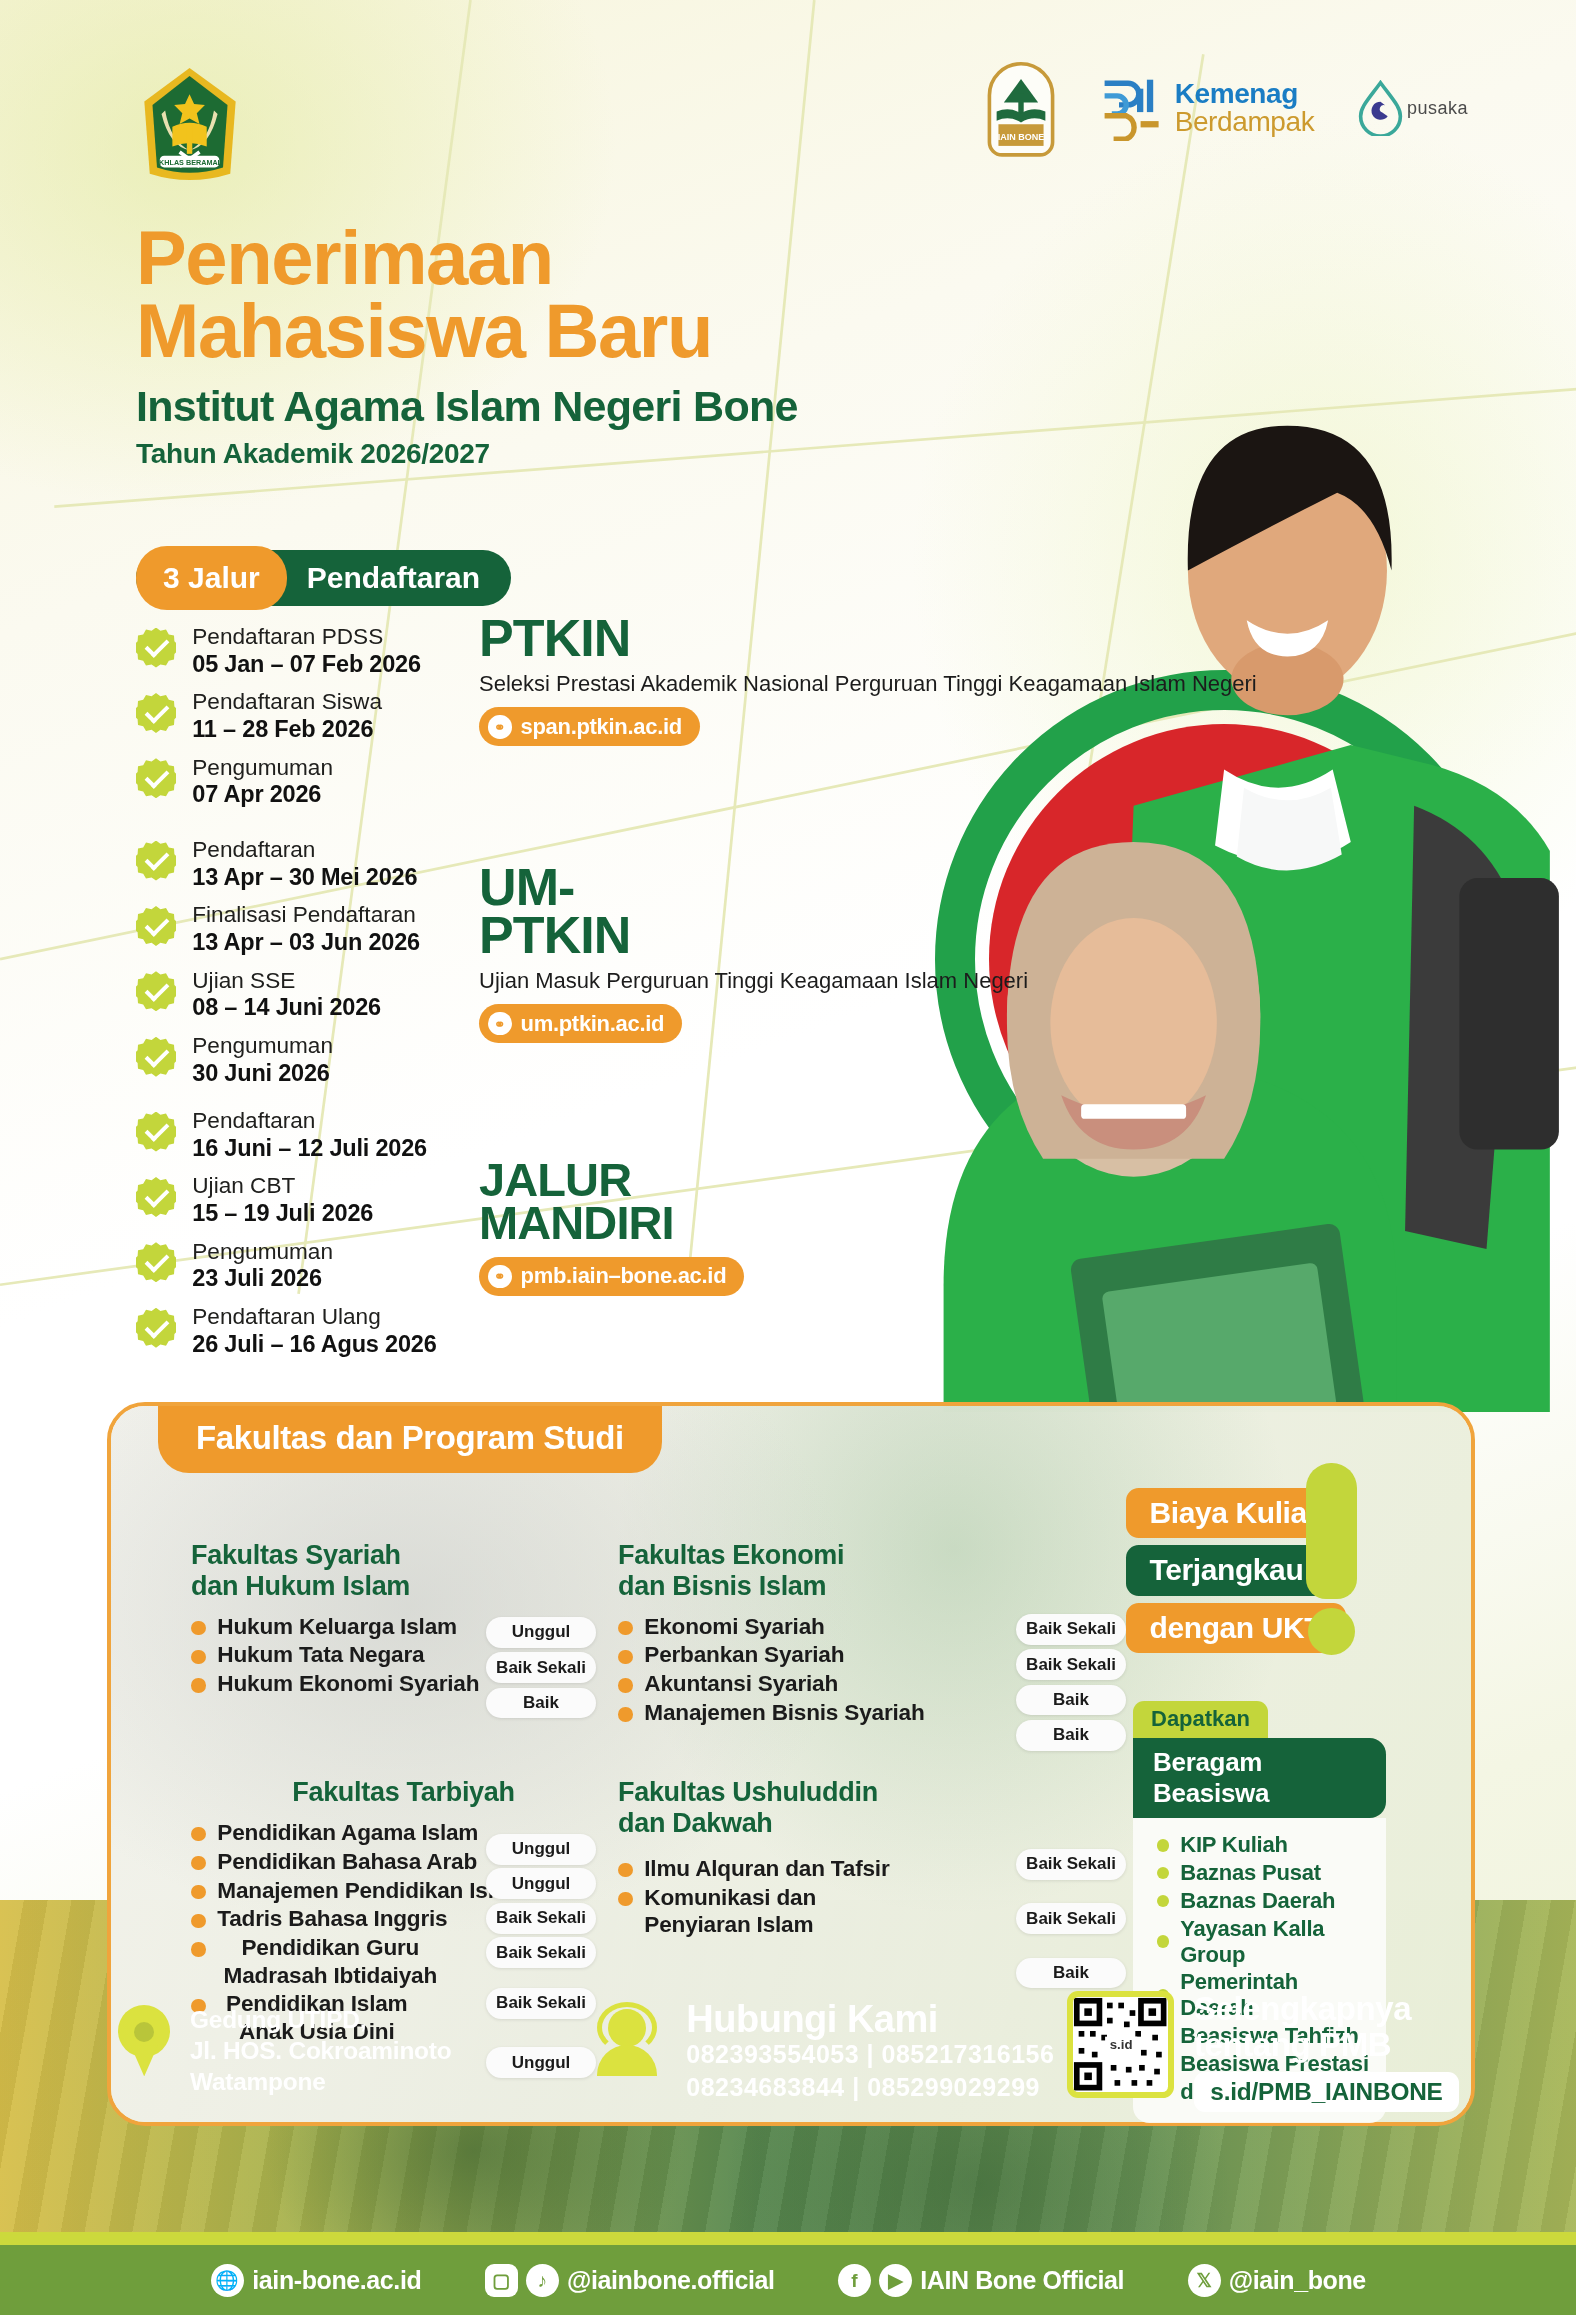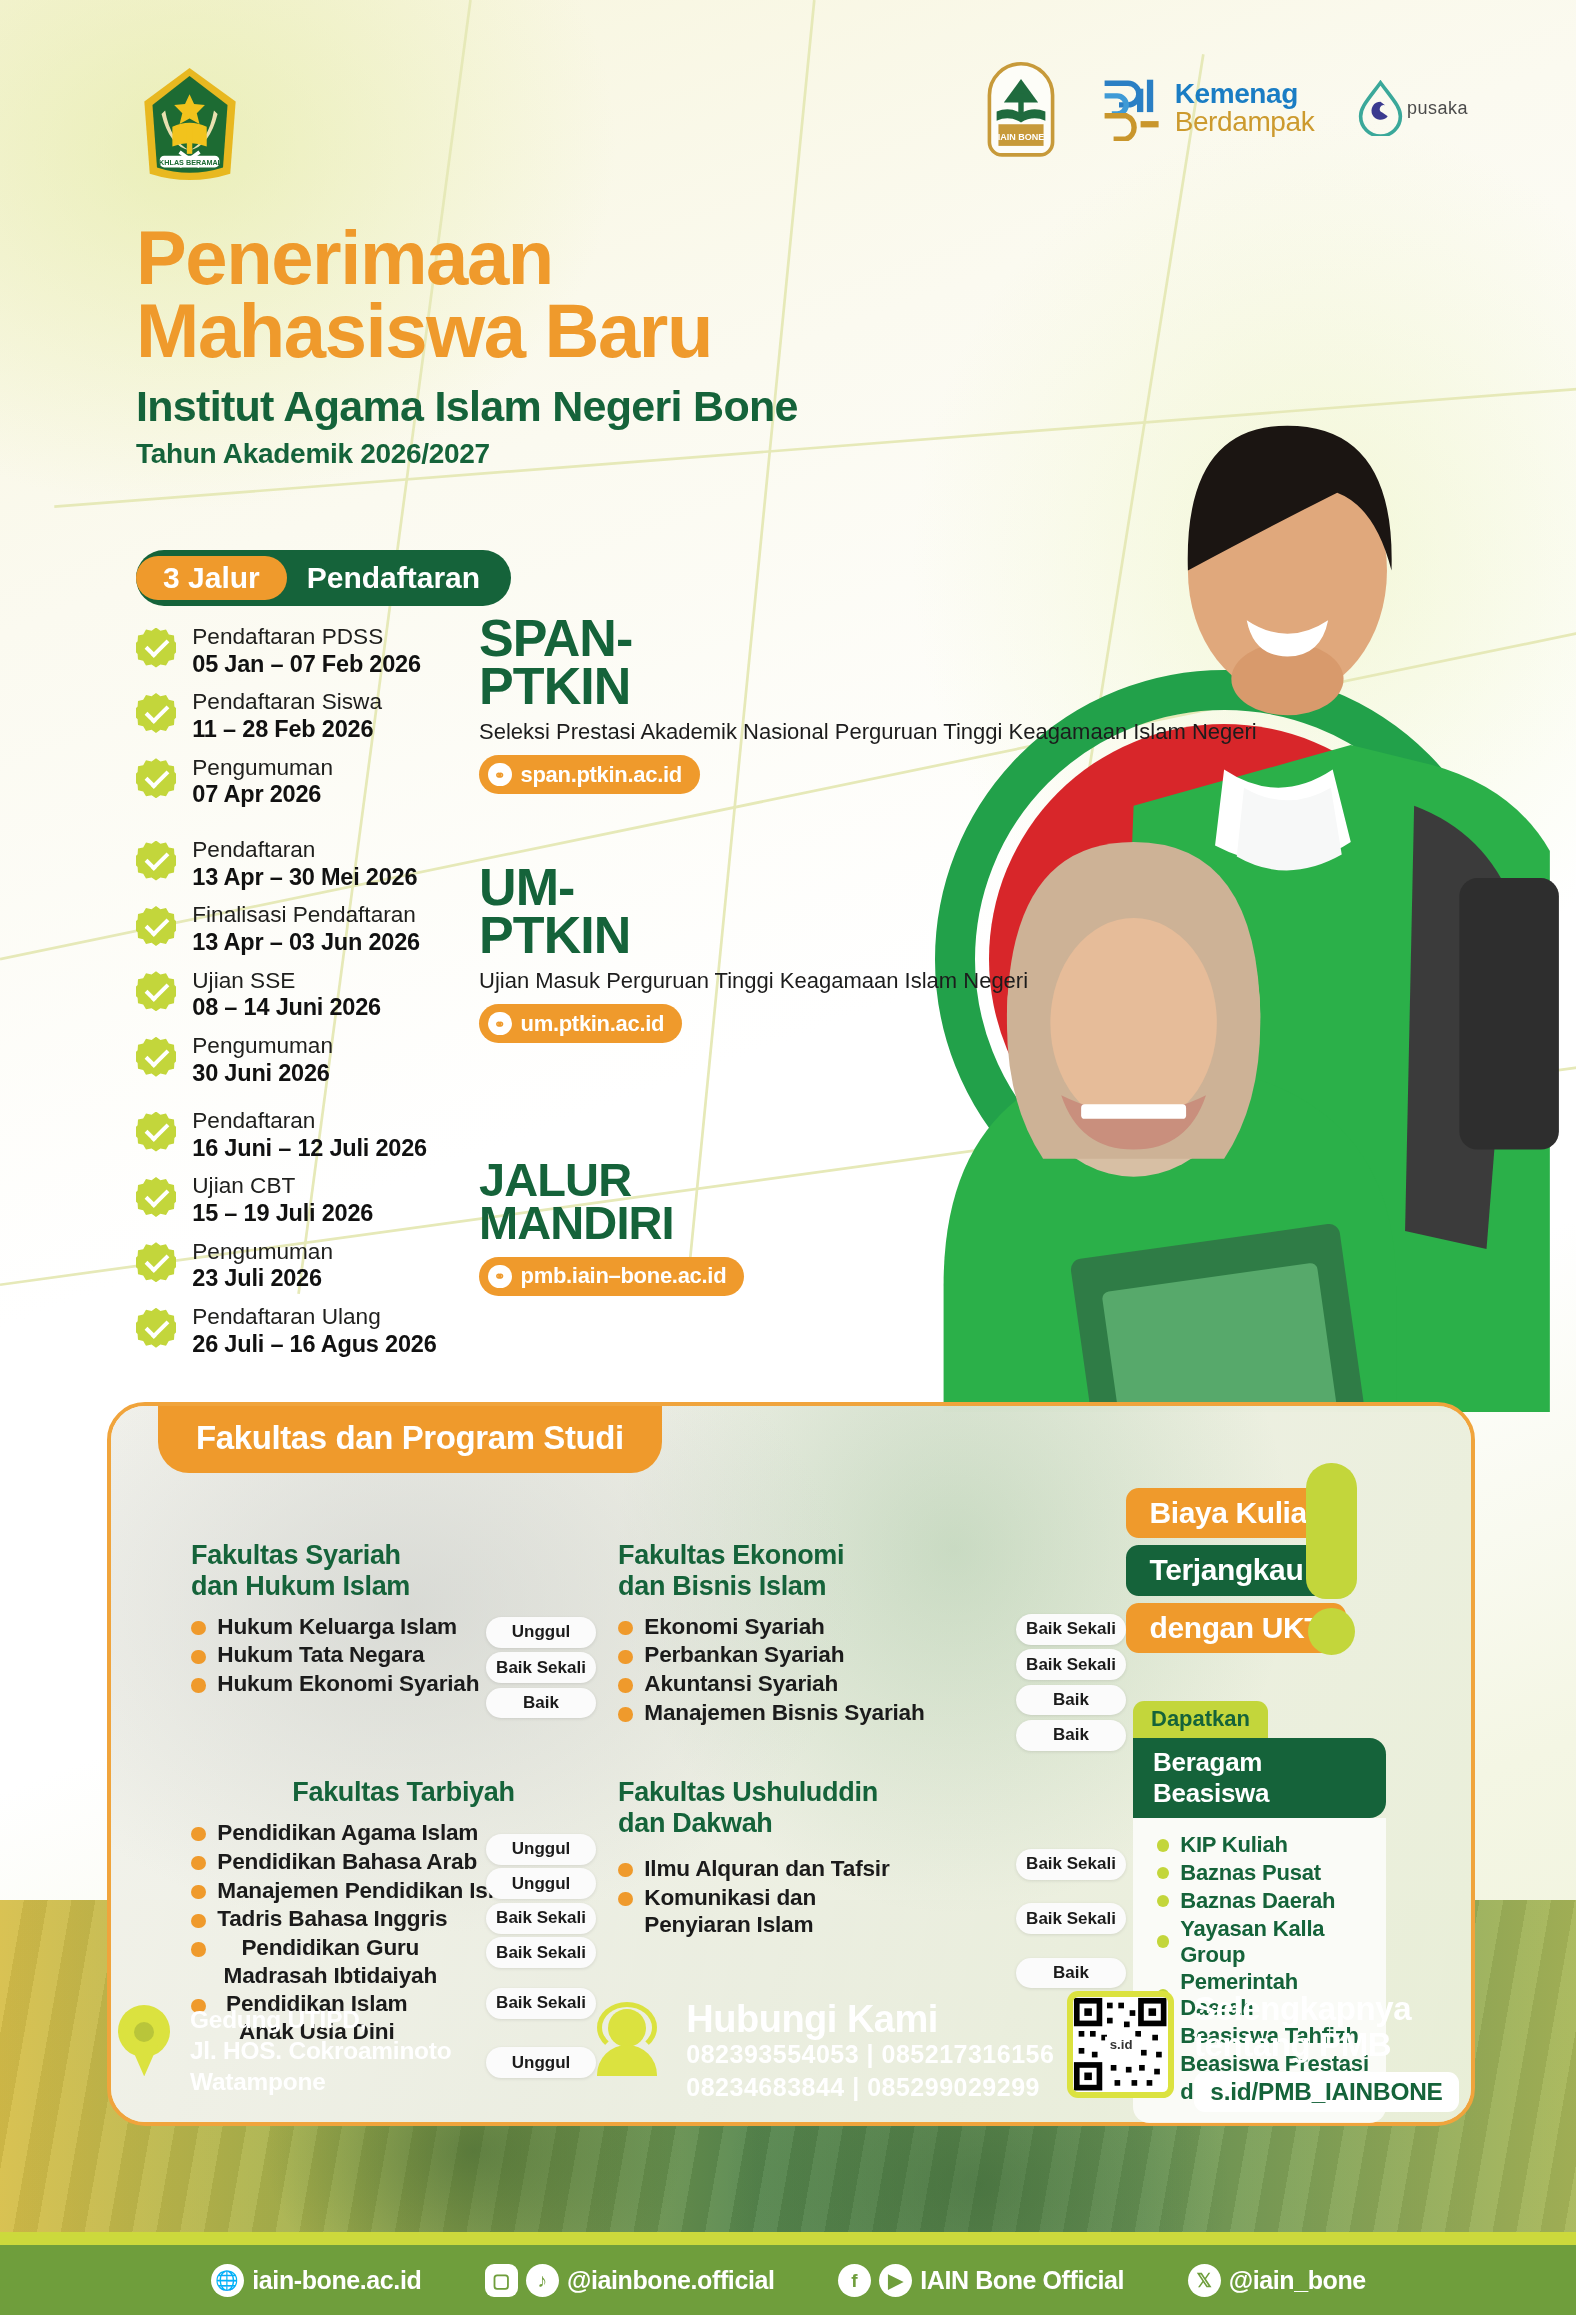--- a/index.html
+++ b/index.html
@@ -40,21 +40,21 @@
 
   
   .headline { position:absolute; left:136px; top:222px; z-index:6; }
   .h-main { font-size:76px; font-weight:700; color:#ef9a2c; line-height:.96; letter-spacing:-1.4px; }
   .h-sub  { font-size:43px; font-weight:700; color:#15633a; line-height:1.12; margin-top:14.5px; letter-spacing:-0.7px;}
   .h-year { font-size:28px; font-weight:700; color:#15633a; margin-top:7.2px; letter-spacing:-0.3px;}
 
   
   .jalur-pill { position:absolute; left:136px; top:550px; height:56px; display:flex; align-items:center;
                 background:#15633a; border-radius:31px; padding-right:31px; z-index:6; }
-  .jalur-pill .num { background:#ef9a2c; border-radius:31px; height:44px; display:flex; align-items:center;
+  .jalur-pill .num { background:#ef9a2c; border-radius:31px; height:64px; display:flex; align-items:center;
                 padding:0 27px; font-size:30px; font-weight:700; color:#fff; }
   .jalur-pill .lbl { color:#fff; font-size:30px; font-weight:700; padding-left:20px; }
 
   
   .sched { position:absolute; left:136px; z-index:6; }
   .sched-row { display:flex; align-items:flex-start; gap:16.3px; margin-bottom:11px; }
   .tick {
     width:40px; height:40px; flex:0 0 40px; background:#c3d63b; position:relative; margin-top:3.6px;
     clip-path: polygon(50% 0%,61% 8%,75% 5%,82% 17%,95% 20%,96% 34%,106% 44%,100% 50%,106% 56%,96% 66%,
                95% 80%,82% 83%,75% 95%,61% 92%,50% 100%,39% 92%,25% 95%,18% 83%,5% 80%,4% 66%,-6% 56%,0% 50%,
@@ -361,21 +361,20 @@
     <div class="sched-row">
       <div class="tick"></div>
       <div class="sched-txt">
         <div class="t1">Pendaftaran Ulang</div>
         <div class="t2">26 Juli – 16 Agus 2026</div>
       </div>
     </div>
   </div>
 
   <div class="jname" style="left:479px; top:615px;">
-    <div class="big">SPAN-</div>
     <div class="big">PTKIN</div>
     <div class="desc">Seleksi Prestasi Akademik Nasional Perguruan Tinggi Keagamaan Islam Negeri</div>
     <a class="url-pill" href="#" style="text-decoration:none;">
       <span class="globe">⚭</span>
       <span class="u">span.ptkin.ac.id</span>
     </a>
   </div>
 
   <div class="jname" style="left:479px; top:864px;">
     <div class="big">UM-</div>

